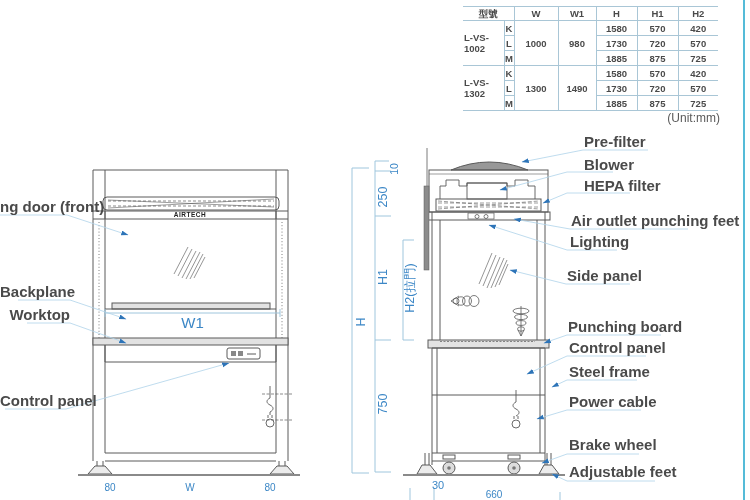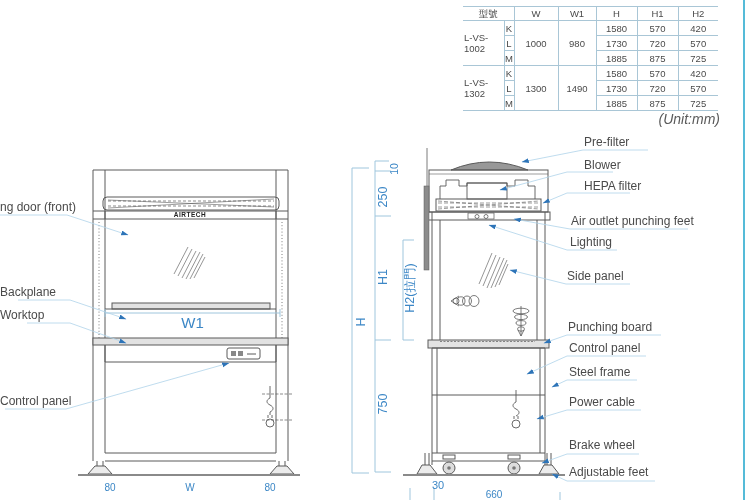--- a/index.html
+++ b/index.html
@@ -1,35 +1,35 @@
 <!DOCTYPE html>
 <html><head>
 <meta charset="utf-8">
 <style>
   html,body{margin:0;padding:0;background:#fff;}
   body{width:750px;height:500px;position:relative;overflow:hidden;
        font-family:"Liberation Sans",sans-serif;}
   svg{position:absolute;left:0;top:0;}
-  .lbl{position:absolute;font-size:12px;color:#4a4a4a;white-space:nowrap;line-height:14px;}
-  .lbl.r{text-align:left;}
+  .lbl{position:absolute;font-size:15px;color:#4a4a4a;white-space:nowrap;line-height:14px;font-weight:bold;}
+  .lbl.r{text-align:right;}
   .dim{position:absolute;font-size:10px;color:#3c87c6;white-space:nowrap;text-align:center;}
   .rot{position:absolute;font-size:12.5px;color:#3c87c6;white-space:nowrap;
        transform:translate(-50%,-50%) rotate(-90deg);}
   .rot.small{font-size:10.5px;}
   .w1dim{font-size:15px;}
   
   .spec{position:absolute;left:463px;top:6px;width:255px;border-collapse:collapse;table-layout:fixed;}
-  .spec th,.spec td{border:1px solid #a9c6d6;font-size:9.5px;font-weight:normal;
+  .spec th,.spec td{border:1px solid #a9c6d6;font-size:9.5px;font-weight:bold;
        color:#4a4a4a;text-align:center;padding:0;height:14px;line-height:11px;}
   .spec th{height:13px;}
   .spec tr > *:first-child{border-left:0;}
   .spec tr > *:last-child{border-right:0;}
   .spec td.model{text-align:left;padding-left:1px;margin-top:26px;}
   .unit{position:absolute;left:640px;top:111px;width:80px;text-align:right;
-        font-size:14px;color:#5a5a5a;font-style:italic;}
+        font-size:12px;color:#5a5a5a;}
   .brand{position:absolute;left:140px;top:211px;width:100px;text-align:center;
          font-size:6.5px;font-weight:bold;color:#222;letter-spacing:.5px;}
   .pageborder{position:absolute;left:743px;top:0;width:2px;height:500px;background:#55bbd8;}
 </style>
 </head>
 <body>
 
 <svg width="750" height="500" viewBox="0 0 750 500">
   <defs>
     <marker id="arr" markerWidth="11" markerHeight="8" refX="8.5" refY="3" orient="auto">

